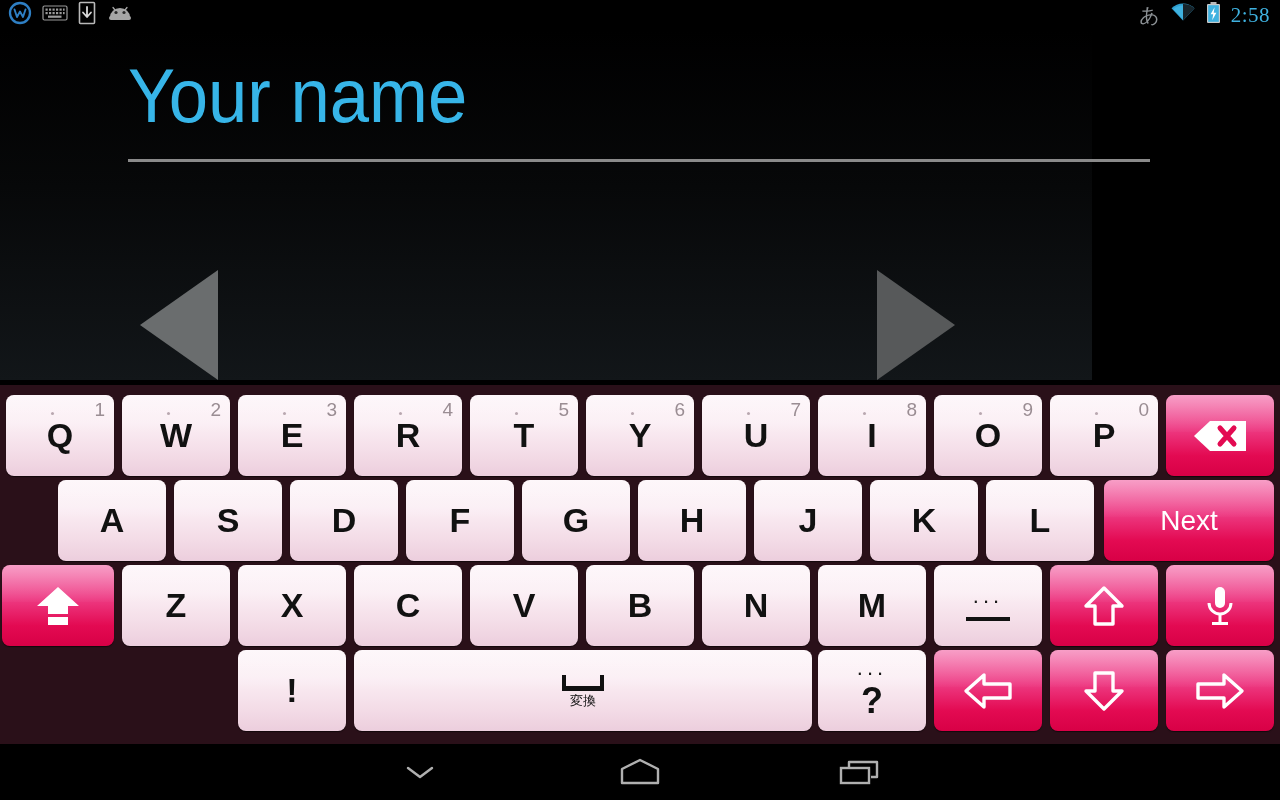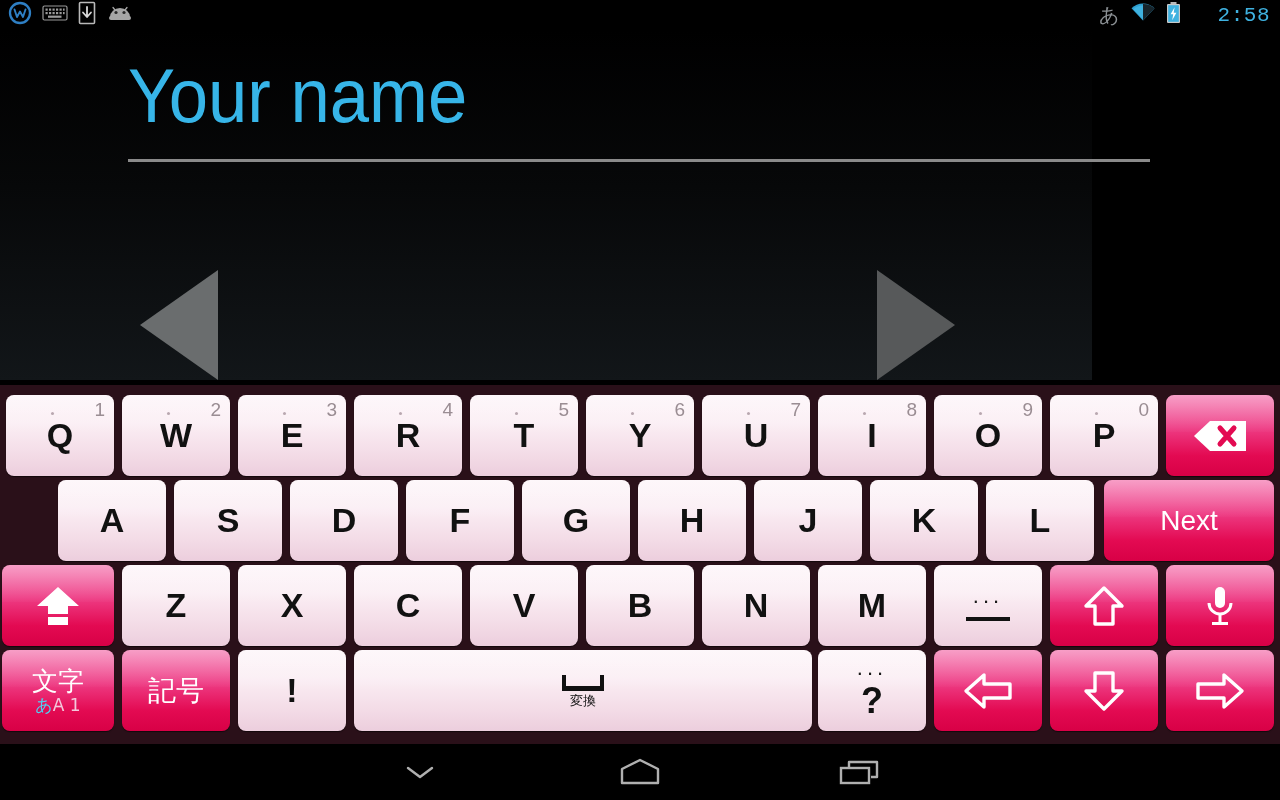--- a/index.html
+++ b/index.html
@@ -15,22 +15,21 @@
   #statusbar {
     position: absolute; left: 0; top: 0; width: 1280px; height: 30px;
     background: #000;
     display: flex; align-items: center;
   }
   #status-left { display: flex; align-items: center; gap: 10px; padding-left: 8px; }
   #status-right { margin-left: auto; display: flex; align-items: center; gap: 10px; padding-right: 10px; }
   .sb-icon { display: block; }
   #status-clock {
     color: #3fb2e0; font-size: 21px; letter-spacing: .5px;
-    font-family: Liberation Mono, monospace;
-    margin-left: 27px;
+    font-family: Liberation Serif, serif;
   }
   #ime-indicator { color: #8c9195; font-size: 20px; line-height: 20px; font-family: "DejaVu Sans", sans-serif; }
 
   
   #content {
     position: absolute; left: 0; top: 30px; width: 1092px; height: 350px;
     background: linear-gradient(180deg, #000 0%, #070809 45%, #121619 100%);
   }
   #page-title {
     position: absolute; left: 128px; top: 28px;
@@ -388,33 +387,20 @@
         <svg class="svgicon" width="34" height="44" viewBox="0 0 34 44">
           <rect x="12" y="3" width="10" height="21" rx="5" fill="#ffffff"></rect>
           <path d="M6 19 a11 11 0 0 0 22 0" fill="none" stroke="#ffffff" stroke-width="3"></path>
           <rect x="15.5" y="29" width="3" height="9" fill="#ffffff"></rect>
           <rect x="9" y="38" width="16" height="3" fill="#ffffff"></rect>
         </svg>
       </div>
     </div>
 
     <div class="krow">
-      <div class="key pink" style="left:2px;width:112px">
-        <span class="glossy"></span>
-        <span class="stack">
-          <span class="moji-main jp">文字</span>
-          <span class="moji-sub jp">
-            <span class="a">あ</span><span class="rest">A 1</span>
-          </span>
-        </span>
-      </div>
-      <div class="key pink" style="left:122px;width:108px">
-        <span class="glossy"></span>
-        <span class="klabel jp">記号</span>
-      </div>
       <div class="key light" style="left:238px;width:108px">
         <span class="glossy"></span>
         <span class="klabel">!</span>
       </div>
       <div class="key light" style="left:354px;width:458px">
         <span class="glossy"></span>
         <span class="stack">
           <span class="space-glyph"></span>
           <span class="space-sub jp">変換</span>
         </span>

